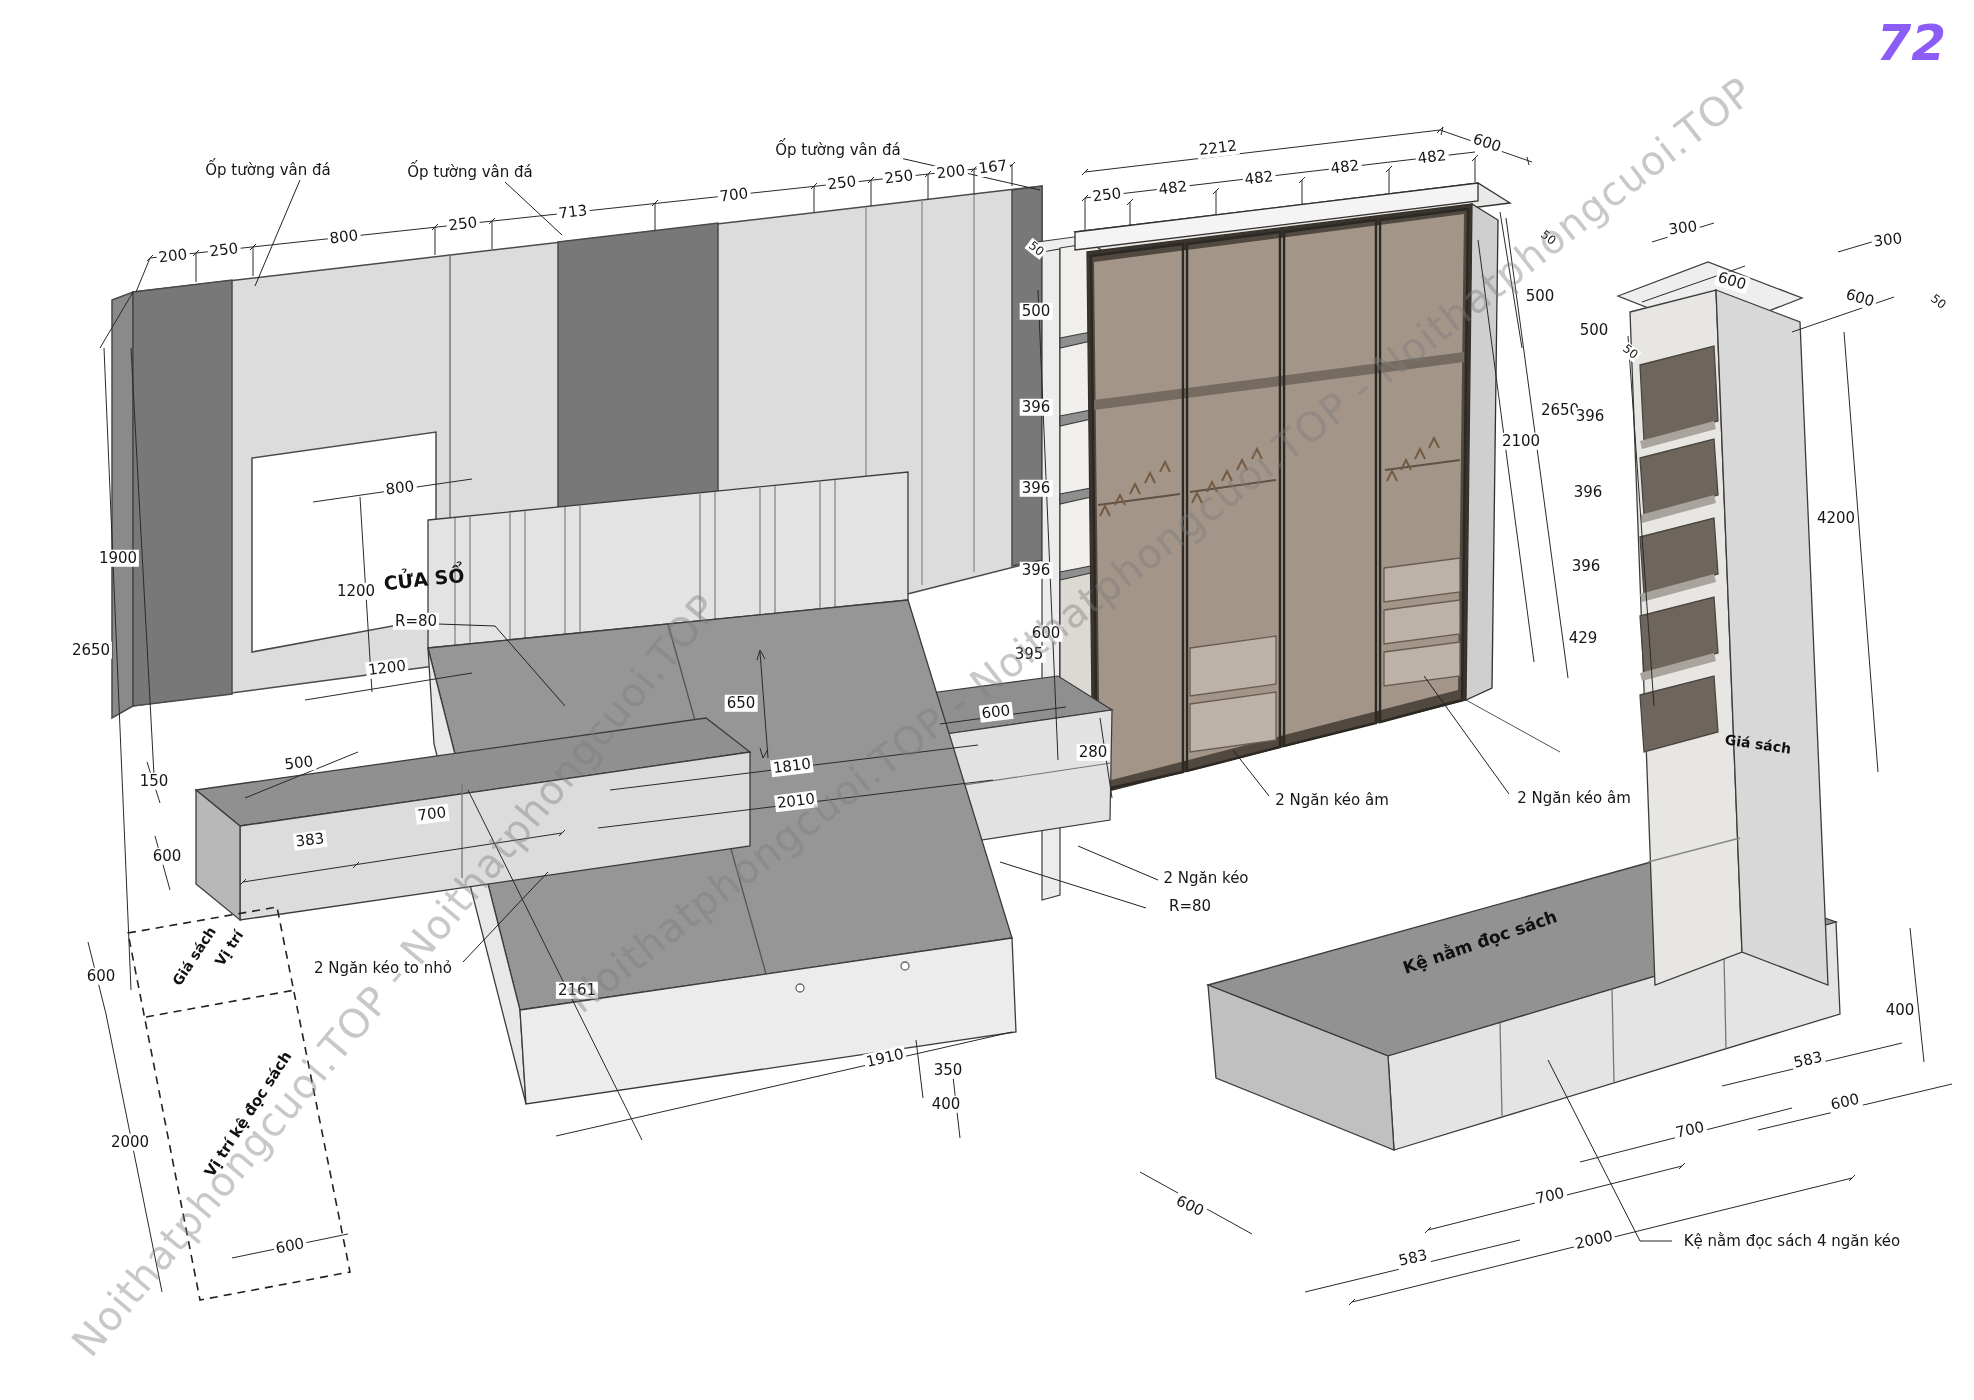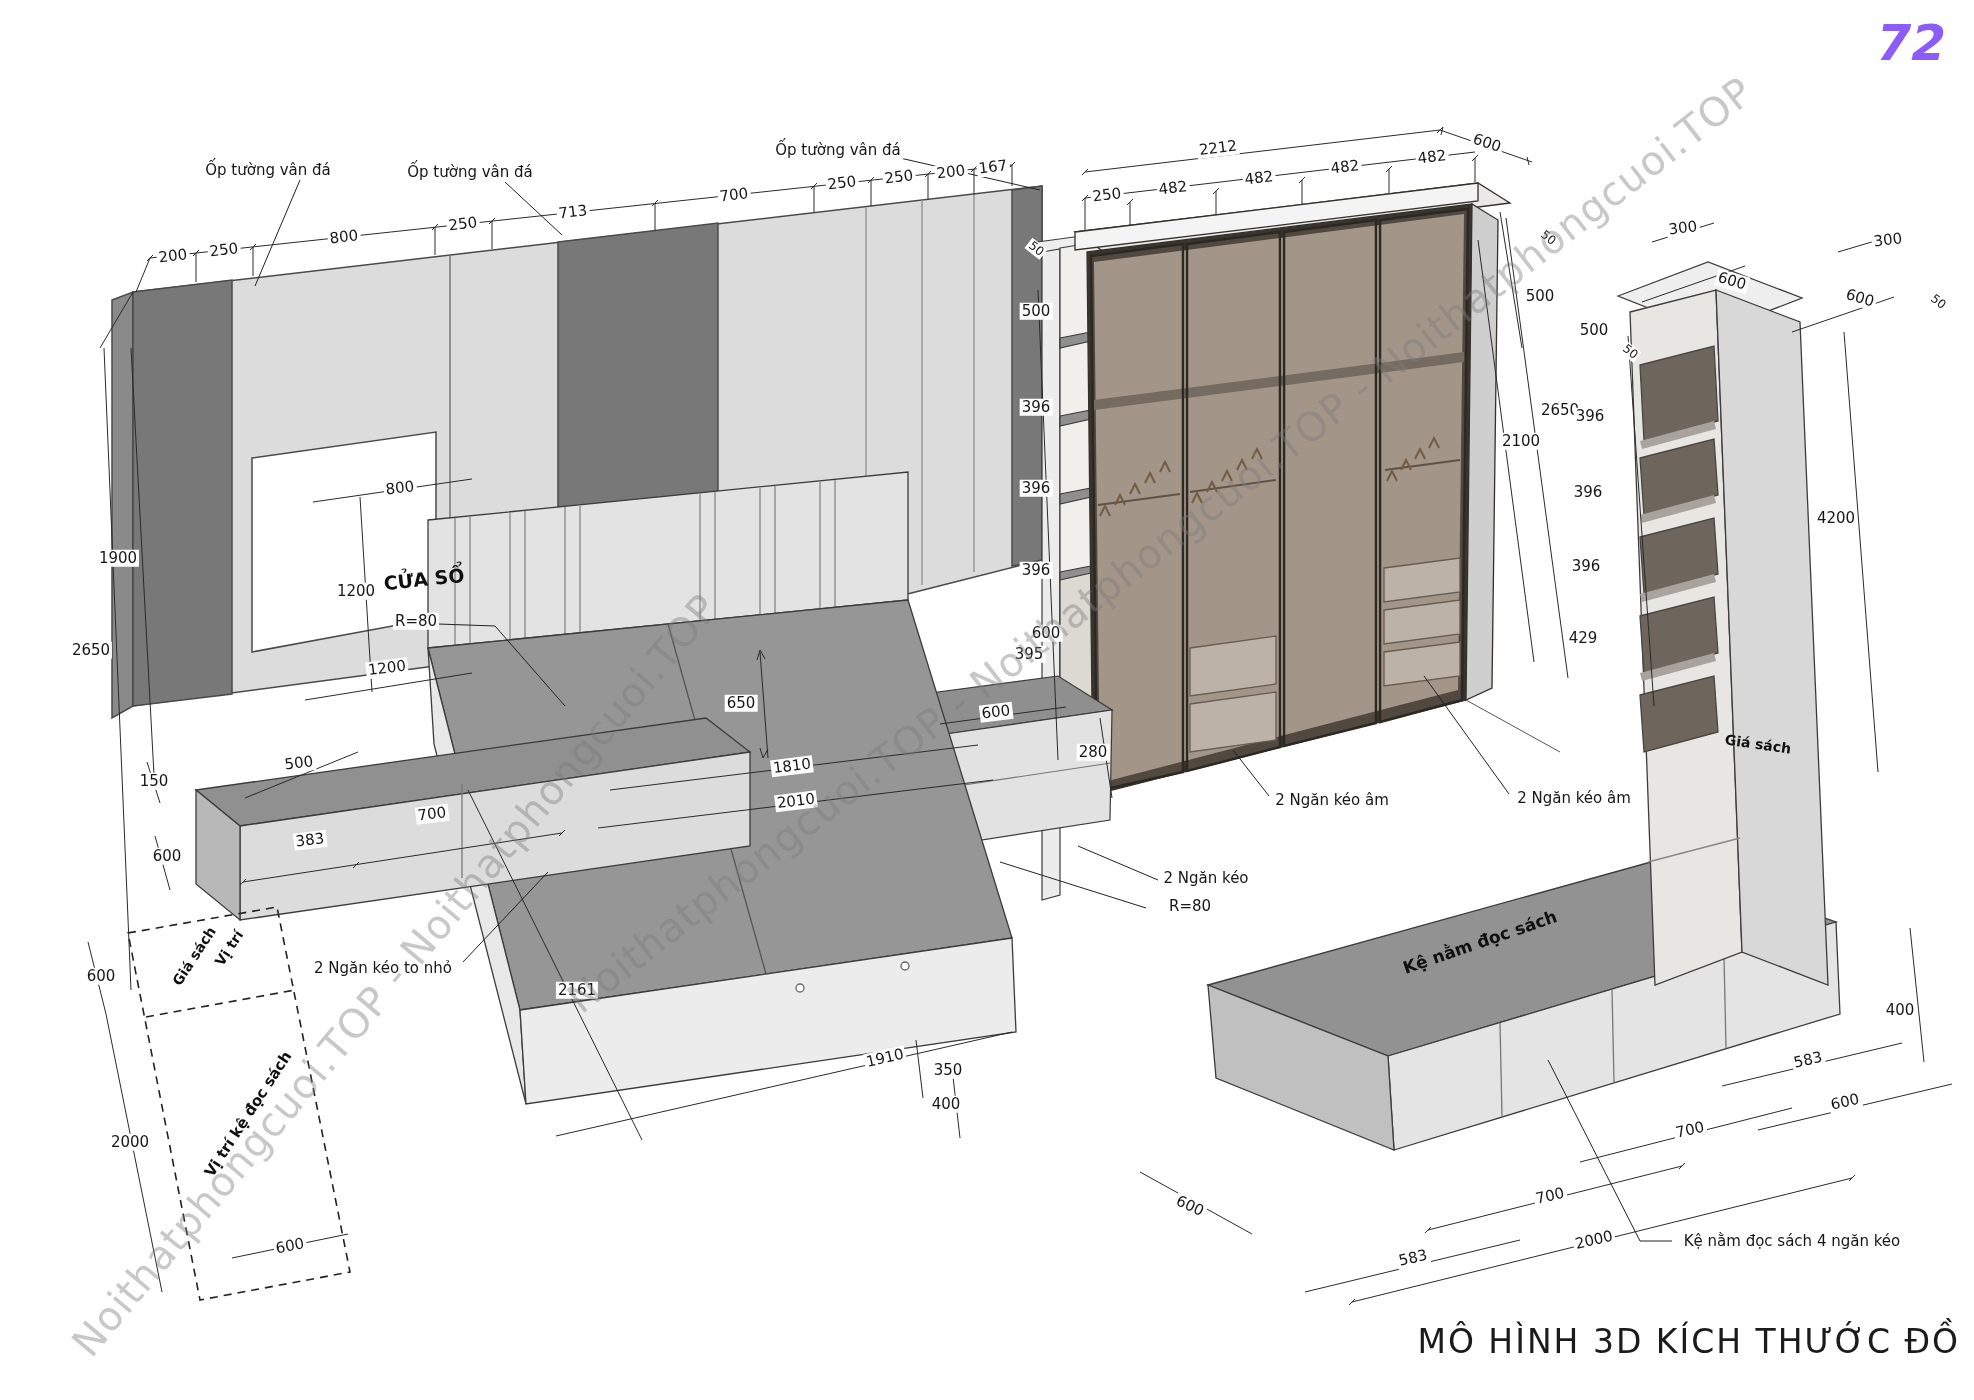--- a/index.html
+++ b/index.html
@@ -316,15 +316,14 @@
       <span class="lab feature" style="left: 1480px; top: 942px; font-size: 17px; transform: translate(-50%, -50%) rotate(-19deg);">Kệ nằm đọc sách</span>
       <span class="lab feature" style="left: 1758px; top: 744px; font-size: 14px; transform: translate(-50%, -50%) rotate(8deg);">Giá sách</span>
       <span class="lab feature" style="left: 229px; top: 948px; font-size: 14px; transform: translate(-50%, -50%) rotate(-57deg);">Vị trí</span>
       <span class="lab feature" style="left: 194px; top: 956px; font-size: 14px; transform: translate(-50%, -50%) rotate(-57deg);">Giá sách</span>
       <span class="lab feature" style="left: 248px; top: 1114px; font-size: 15px; transform: translate(-50%, -50%) rotate(-57deg);">Vị trí kệ đọc sách</span>
       <span class="lab watermark" style="left: 1160px; top: 545px; transform: translate(-50%, -50%) rotate(-38deg);">Noithatphongcuoi.TOP - Noithatphongcuoi.TOP - Noithatphongcuoi.TOP</span>
       <span class="lab watermark" style="left: 395px; top: 975px; transform: translate(-50%, -50%) rotate(-50deg);">Noithatphongcuoi.TOP - Noithatphongcuoi.TOP</span>
     </div>
 
 <div class="pagenum">72</div>
-<div class="title">MÔ HÌNH 3D KÍCH THƯỚC ĐỒ</div>
 
 </div>
 
 </body></html>

